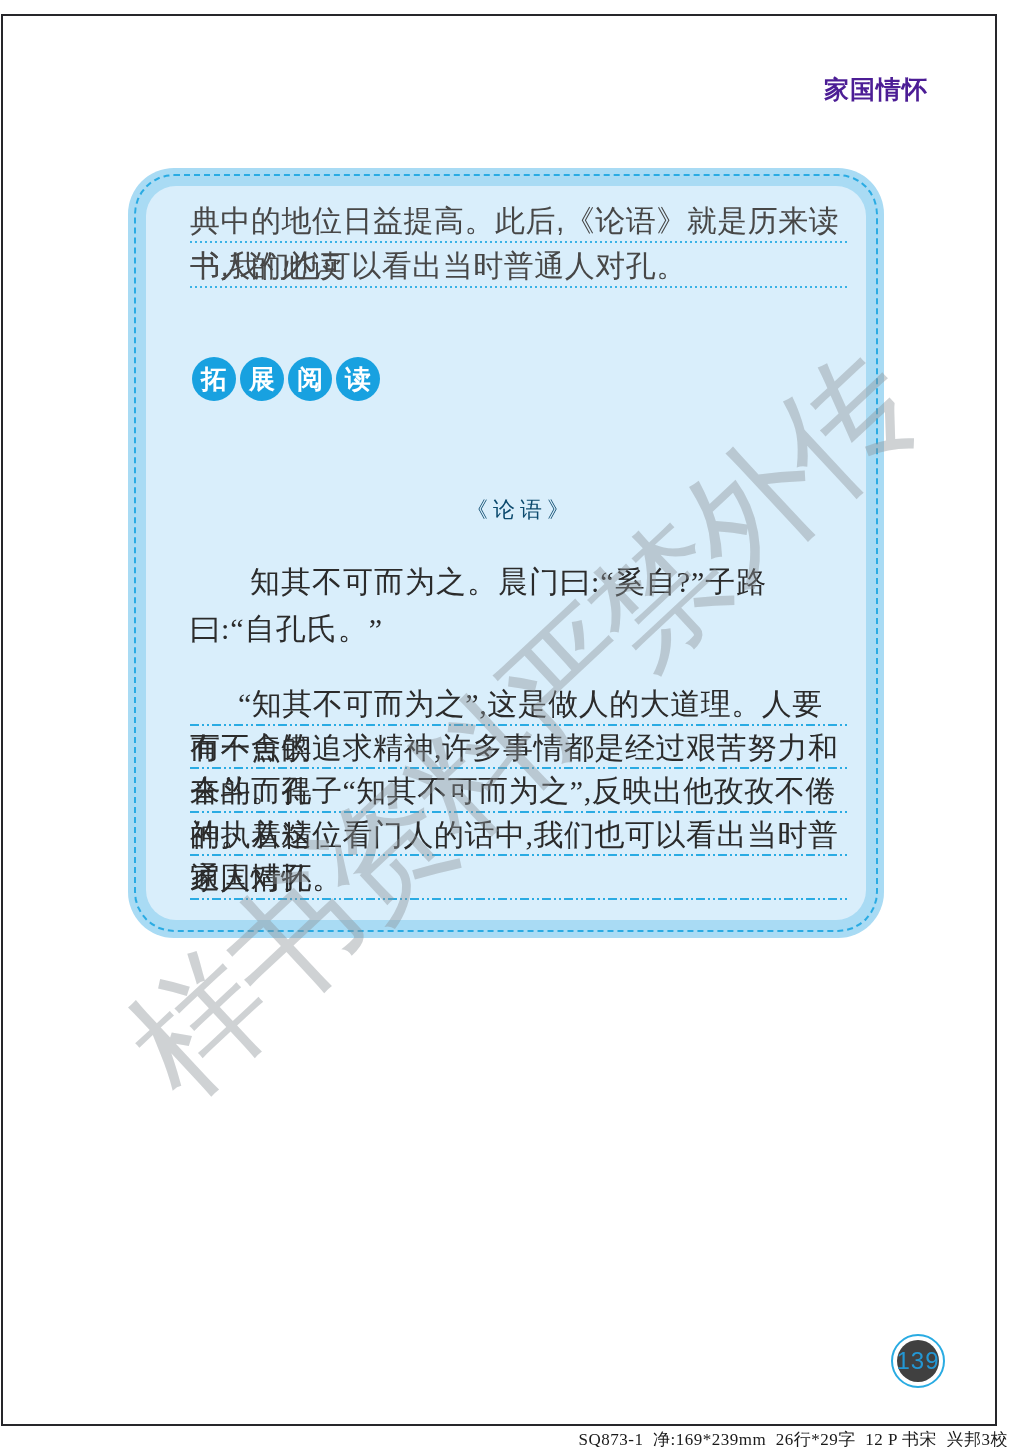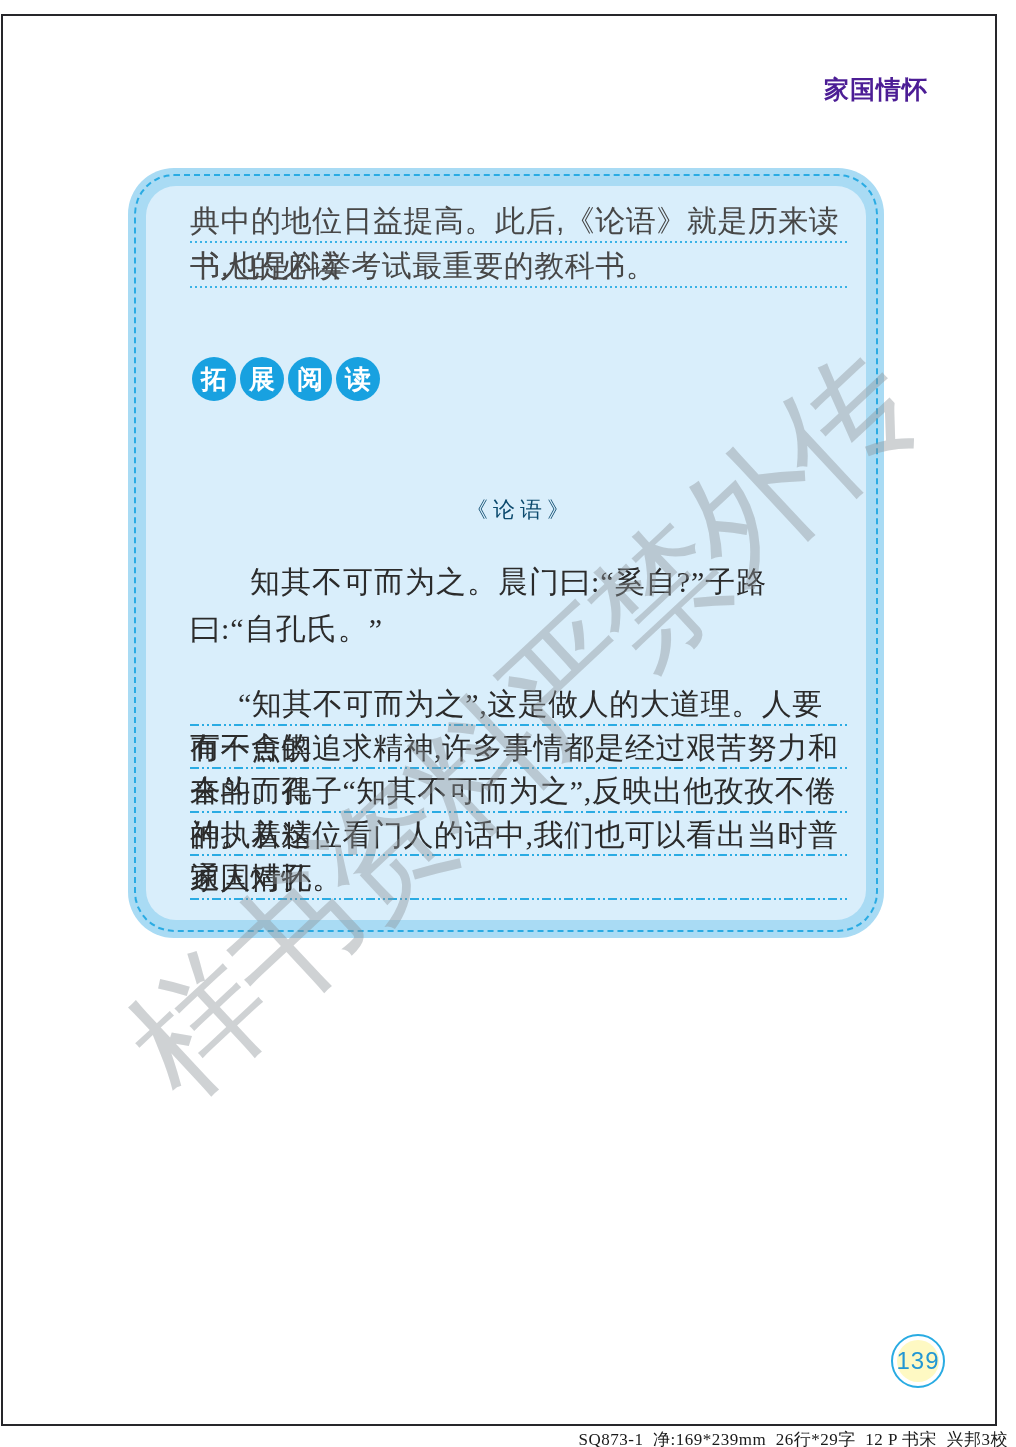--- a/index.html
+++ b/index.html
@@ -168,21 +168,21 @@
     border-radius: 50%;
     background: #ffffff;
     display: flex;
     align-items: center;
     justify-content: center;
     z-index: 6;
   }
   .page-num-inner {
     width: 42px; height: 42px;
     border-radius: 50%;
-    background: #fef9c3;
+    background: #404040;
     display: flex;
     align-items: center;
     justify-content: center;
     font-family: "Liberation Sans", sans-serif;
     font-size: 24px;
     font-weight: 300;
     letter-spacing: 1px;
     color: #2397d4;
   }
 
@@ -205,21 +205,21 @@
 <div class="running-head">家国情怀</div>
 
 <div class="watermark">样书资料严禁外传</div>
 
 <div class="reading-box">
   <div class="reading-box-inner"></div>
   <div class="box-content">
 
     <div class="intro">
       <div class="intro-line">典中的地位日益提高。此后,《论语》就是历来读书人的必读</div>
-      <div class="intro-line">书,也是科举考试最重要的教科书。</div>
+      <div class="intro-line">书,我们也可以看出当时普通人对孔。</div>
     </div>
 
     <div class="badges">
       <div class="badge-circle">拓</div>
       <div class="badge-circle">展</div>
       <div class="badge-circle">阅</div>
       <div class="badge-circle">读</div>
     </div>
 
     <div class="article-source">《论语》</div>

